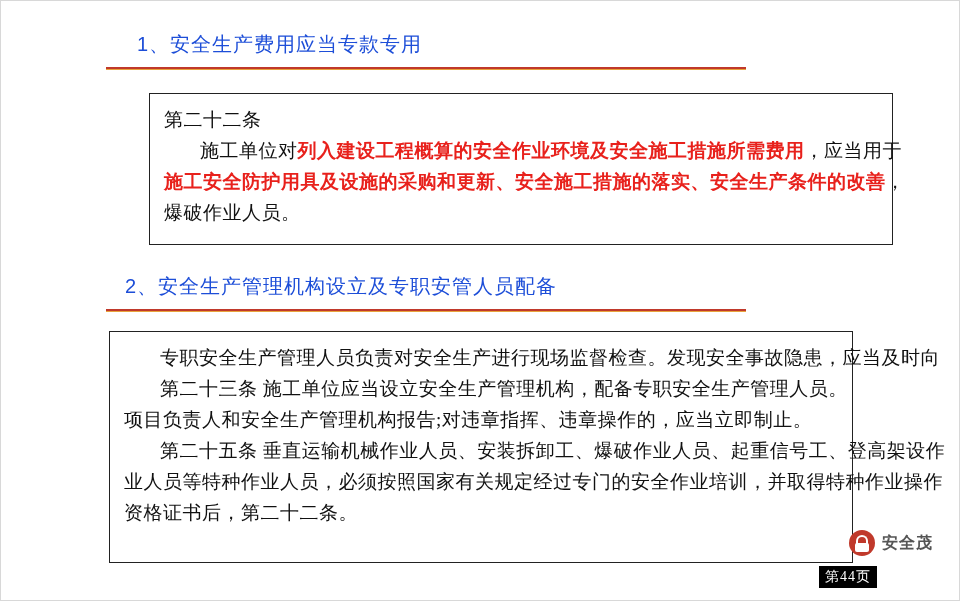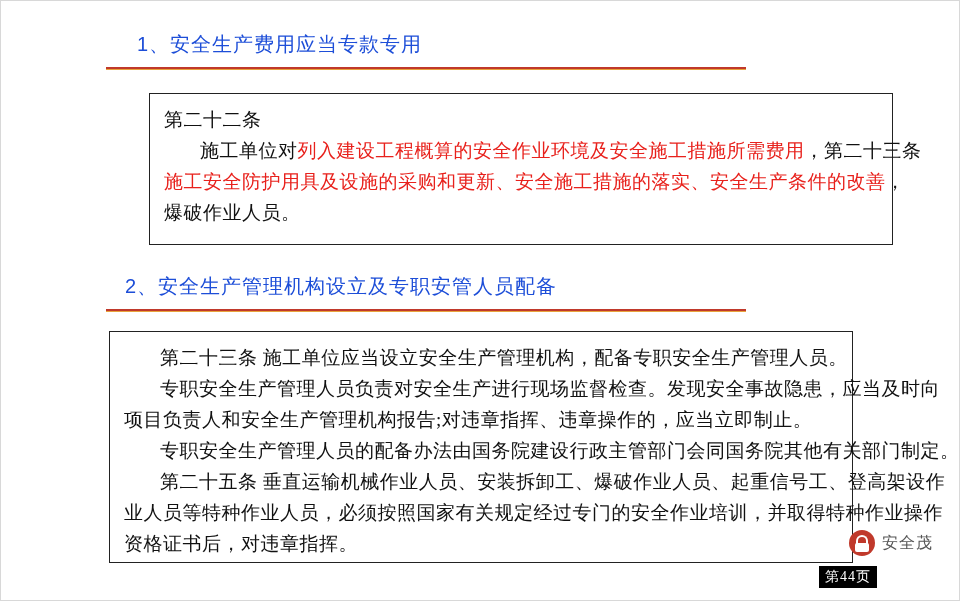--- a/index.html
+++ b/index.html
@@ -59,21 +59,21 @@
 
   .doc-line {
     font-family: "Liberation Serif", serif;
     font-size: 19px;
     line-height: 31px;
     color: #111;
     white-space: nowrap;
     letter-spacing: 0.5px;
   }
   .indent { padding-left: 36px; }
-  .red { color: #E8211C; font-weight: normal; }
+  .red { color: #E8211C; font-weight: bold; }
 
   
   #page-number {
     position: absolute;
     right: 82px;
     bottom: 12px;
     background: #000;
     color: #fff;
     font-family: "Liberation Serif", serif;
     font-size: 14px;
@@ -83,20 +83,21 @@
   }
 
   
   #watermark {
     position: absolute;
     right: 26px;
     bottom: 44px;
     display: flex;
     align-items: center;
     gap: 7px;
+    font-weight: bold;
   }
   #watermark .wm-badge {
     width: 26px;
     height: 26px;
     border-radius: 50%;
     background: #C0392B;
     position: relative;
     flex: none;
   }
   #watermark .wm-badge::before {
@@ -131,54 +132,51 @@
 <div class="page">
 
   <div class="section-heading" id="heading1">1、安全生产费用应当专款专用</div>
   <div class="heading-rule" id="rule1"></div>
 
   <div class="doc-box" id="box1">
     <div class="doc-line">
       <span>第二十二条</span>
     </div>
     <div class="doc-line indent">
-      <span>施工单位对</span><span class="red">列入建设工程概算的安全作业环境及安全施工措施所需费用</span><span>，第二十三条</span>
+      <span>施工单位对</span><span class="red">列入建设工程概算的安全作业环境及安全施工措施所需费用</span><span>，应当用于</span>
     </div>
     <div class="doc-line">
       <span class="red">施工安全防护用具及设施的采购和更新、安全施工措施的落实、安全生产条件的改善</span><span>，</span>
     </div>
     <div class="doc-line">
       <span>爆破作业人员。</span>
     </div>
   </div>
 
   <div class="section-heading" id="heading2">2、安全生产管理机构设立及专职安管人员配备</div>
   <div class="heading-rule" id="rule2"></div>
 
   <div class="doc-box" id="box2">
     <div class="doc-line indent">
-      <span>第二十三条 施工单位应当设立安全生产管理机构，配备专职安全生产管理人员。</span>
+      <span>专职安全生产管理人员负责对安全生产进行现场监督检查。发现安全事故隐患，应当及时向</span>
     </div>
     <div class="doc-line indent">
-      <span>专职安全生产管理人员负责对安全生产进行现场监督检查。发现安全事故隐患，应当及时向</span>
+      <span>第二十三条 施工单位应当设立安全生产管理机构，配备专职安全生产管理人员。</span>
     </div>
     <div class="doc-line">
       <span>项目负责人和安全生产管理机构报告;对违章指挥、违章操作的，应当立即制止。</span>
-    </div>
-    <div class="doc-line indent">
-      <span>专职安全生产管理人员的配备办法由国务院建设行政主管部门会同国务院其他有关部门制定。</span>
     </div>
     <div class="doc-line indent">
       <span>第二十五条 垂直运输机械作业人员、安装拆卸工、爆破作业人员、起重信号工、登高架设作</span>
     </div>
     <div class="doc-line">
       <span>业人员等特种作业人员，必须按照国家有关规定经过专门的安全作业培训，并取得特种作业操作</span>
     </div>
     <div class="doc-line">
-      <span>资格证书后，对违章指挥。</span>
+      <span>资格证书后，第二十二条。</span>
     </div>
   </div>
 
   <div id="watermark">
     <div class="wm-badge"></div>
     <div class="wm-text">安全茂</div>
   </div>
 
   <div id="page-number">第44页</div>
 

